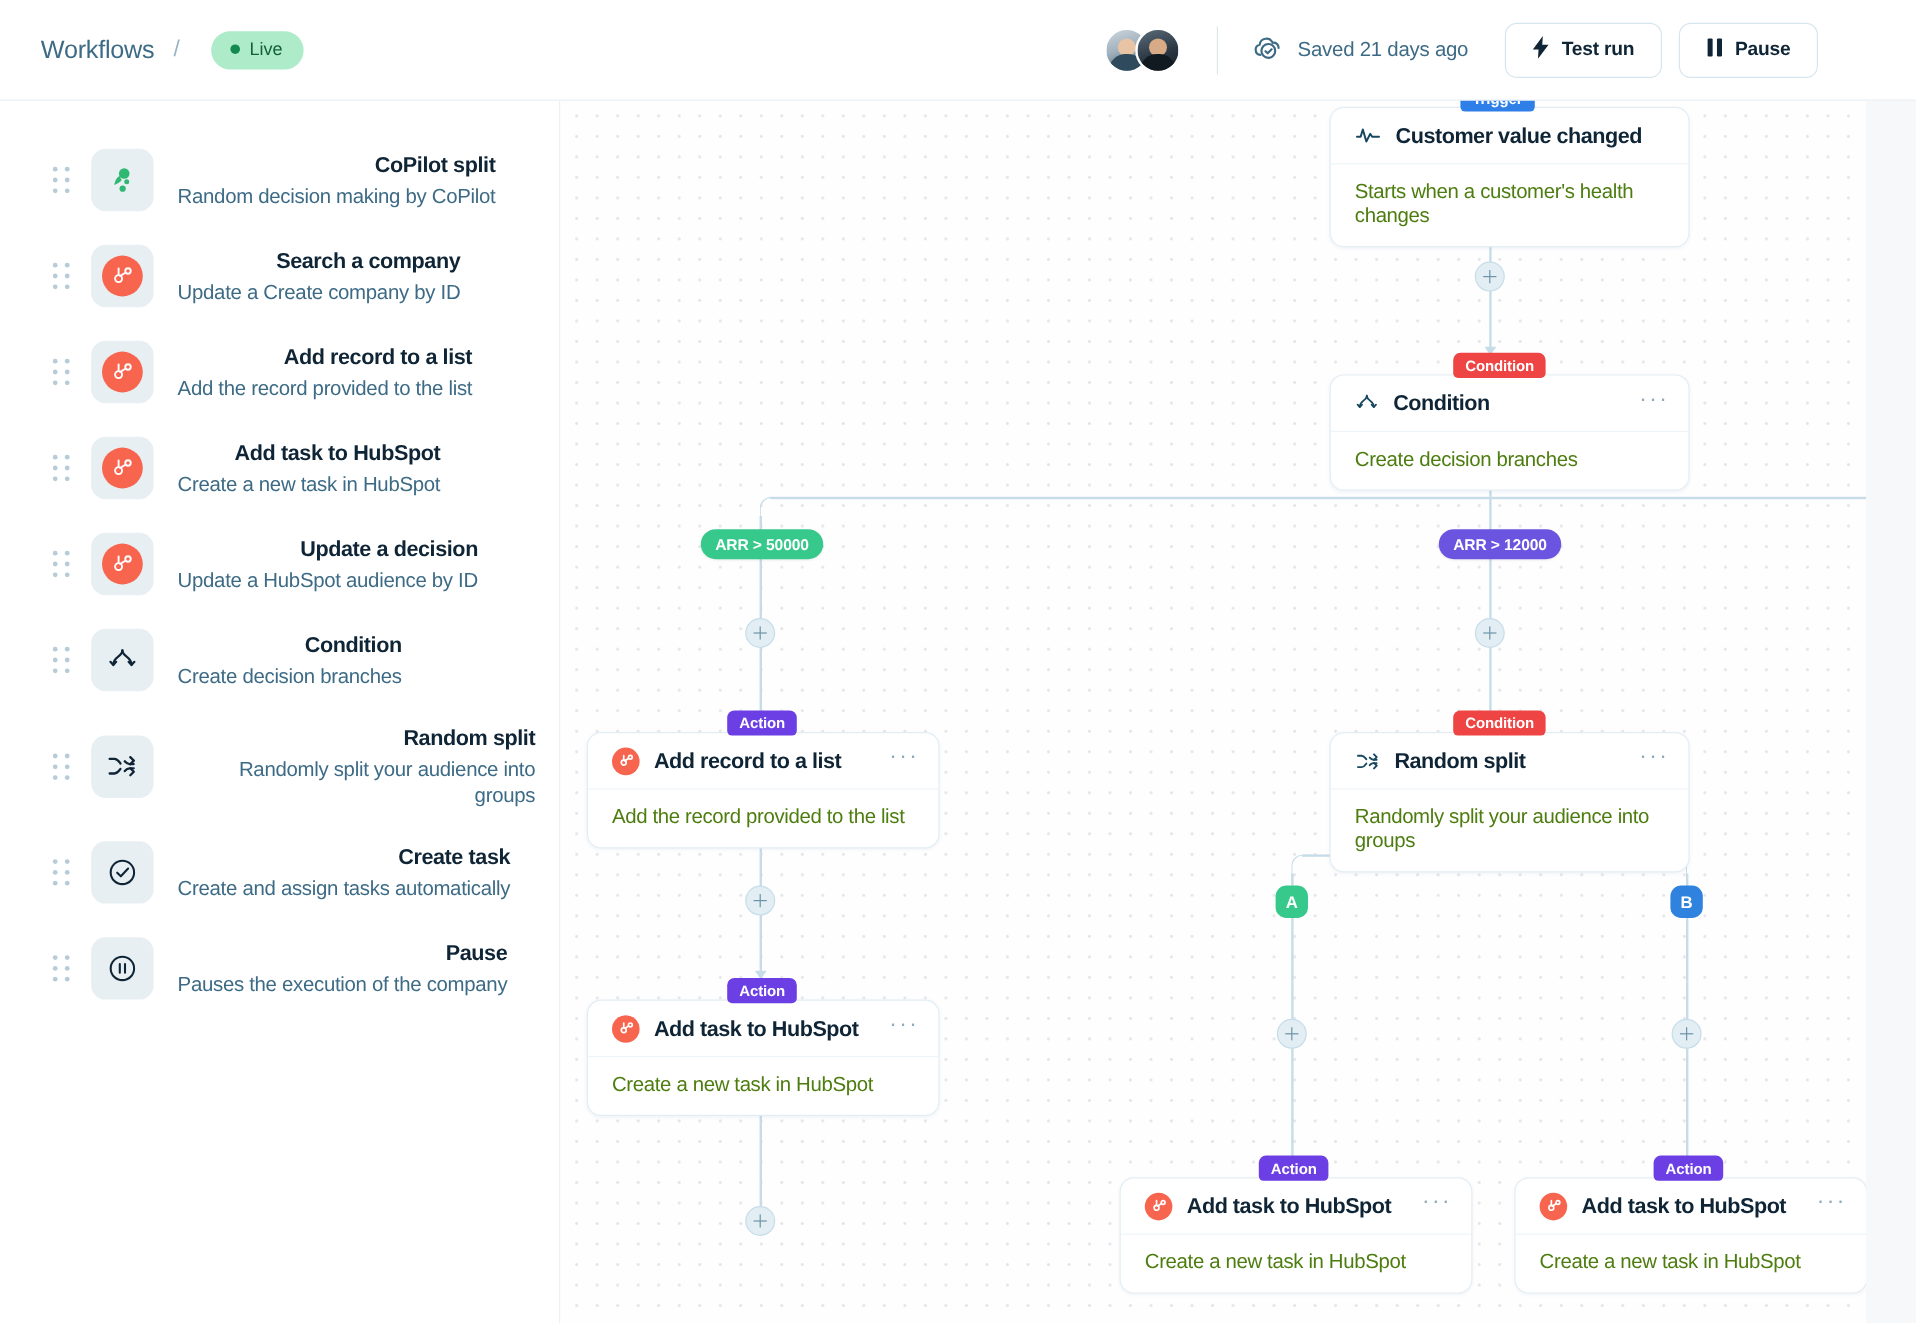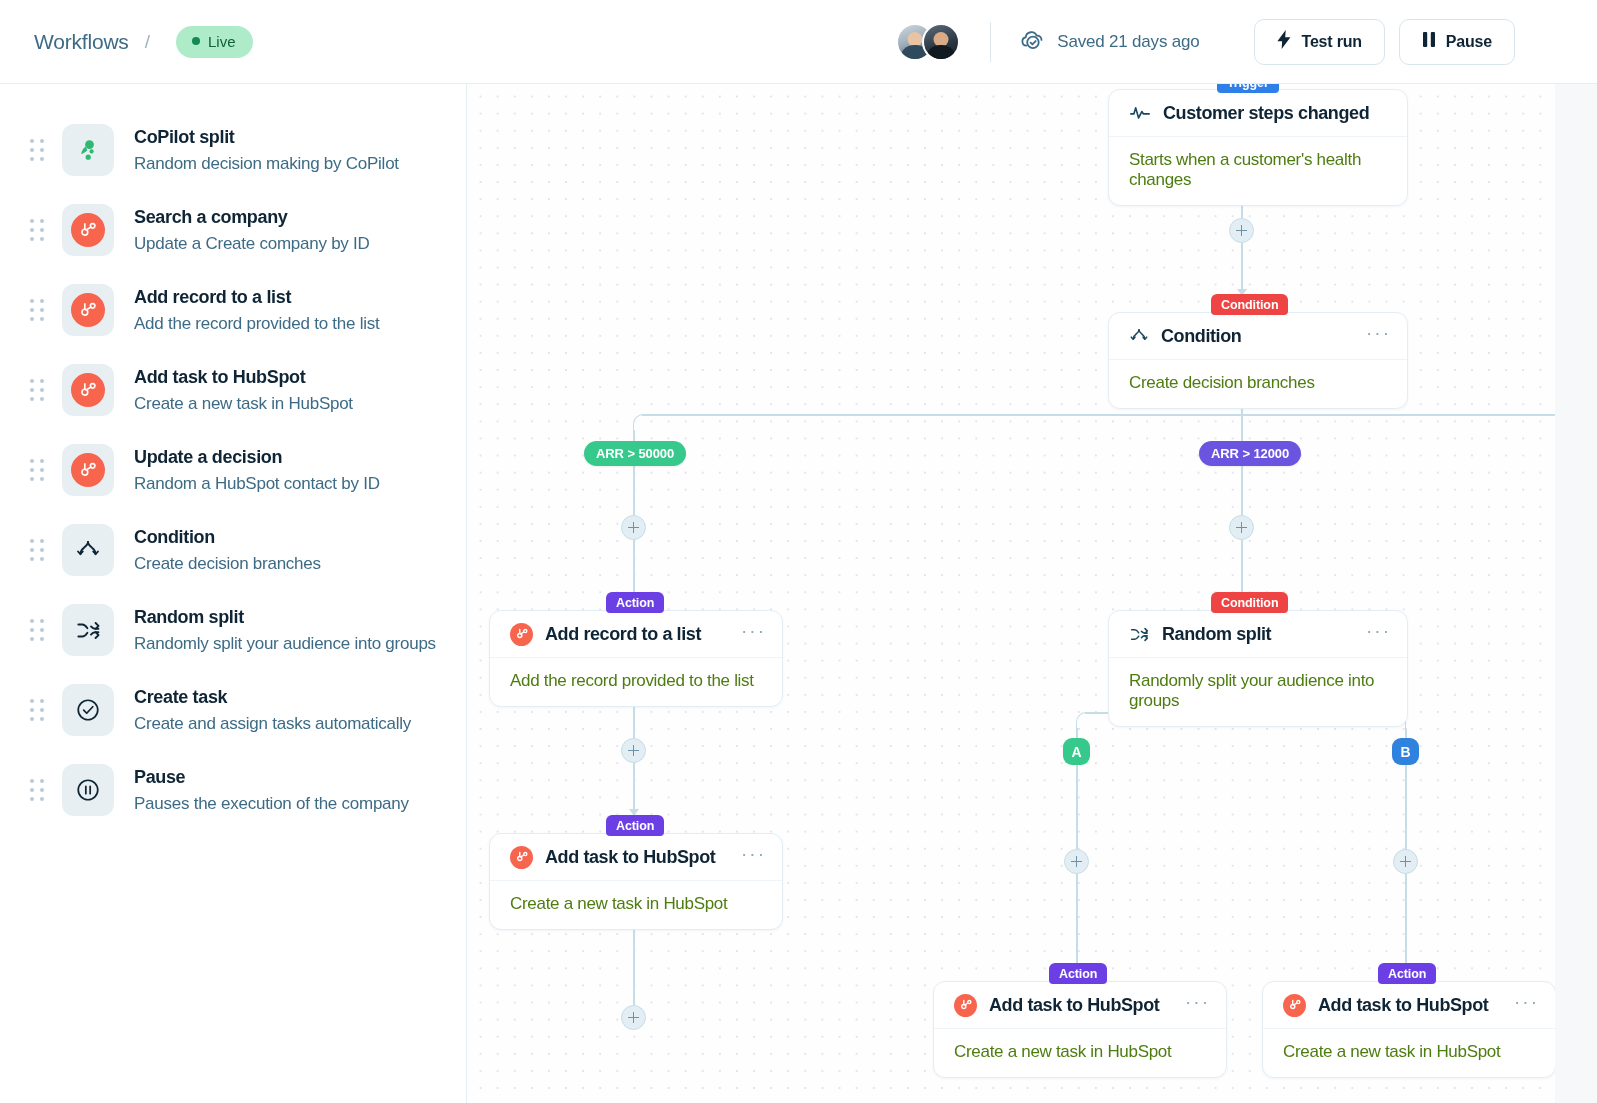--- a/index.html
+++ b/index.html
@@ -64,21 +64,20 @@
   .saved {
     display:flex; align-items:center; gap:11px;
     font-size:17px; color:#3d6b86; letter-spacing:-0.2px;
   }
   .btn {
     display:inline-flex; align-items:center; gap:10px;
     height:46px; padding:0 22px;
     background:#fff; border:1.4px solid #d7e6ee; border-radius:10px;
     font-size:16px; font-weight:700; color:#0f2536; cursor:pointer;
     letter-spacing:-0.2px;
-    margin-left:24px;
   }
   .btn + .btn { margin-left: 14px; }
   .btn-group { margin-left: 30px; display:flex; }
 
   
   .sidebar {
     position:absolute; left:0; top:84px; width:467px; height:1019px;
     background:#fff; border-right:1px solid #e7eef2; overflow:hidden;
   }
   .search-wrap { padding: 30px 28px 0 28px; }
@@ -87,21 +86,21 @@
     height:44px; border:1.4px solid #cfe3ec; border-radius:10px;
     padding: 0 14px 0 15px; background:#fff;
   }
   .search-box input {
     flex:1; border:0; outline:0; font-size:17px; color:#2c5470;
     font-family:inherit; background:transparent; letter-spacing:-0.2px;
   }
   .search-box input::placeholder { color:#6e93a8; }
   .clear-x { cursor:pointer; display:flex; }
 
-  .step-list { padding: 26px 0 0 0; }
+  .step-list { padding: 26px 0 0 14px; text-align: right; }
   .step-item {
     display:flex; align-items:center; gap:0;
     padding: 14px 20px 14px 30px; cursor:grab;
   }
   .grip {
     width: 16px; height: 22px; margin-right: 16px;
     display:grid; grid-template-columns: repeat(2, 4px); grid-template-rows: repeat(3, 4px);
     gap: 5px 6px; align-content:center;
   }
   .grip i { width:4px; height:4px; border-radius:50%; background:#b7ccd8; display:block; }
@@ -395,21 +394,21 @@
             <svg width="20" height="20" viewBox="0 0 24 24" fill="none" stroke="#fff" stroke-width="1.9" stroke-linecap="round">
               <circle cx="17.6" cy="7" r="2.7"></circle>
                 <path d="M14.9 8.8 9.8 12"></path>
               <circle cx="8.2" cy="14.6" r="3.5"></circle>
                 <path d="M8.2 11.1V4.4"></path>
             </svg>
           </span>
         </span>
         <span class="step-text">
           <span class="step-title" style="display:block">Update a decision</span>
-          <span class="step-desc" style="display:block">Random a HubSpot contact by ID</span>
+          <span class="step-desc" style="display:block">Update a HubSpot audience by ID</span>
         </span>
       </div>
 
       <div class="step-item">
         <span class="grip">
             <i></i>
             <i></i>
             <i></i>
             <i></i>
             <i></i>
@@ -551,21 +550,21 @@
     <div class="circ-pill blue" style="left:925px; top:654px;">B</div>
 
     <div class="tbadge trigger" style="left:750px; top:-12px;">Trigger</div>
     <div class="node" style="left:641px; top:5px; width:300px;">
       <div class="node-head">
         <span class="node-ico">
           <svg width="22" height="22" viewBox="0 0 24 24" fill="none" stroke="#17485f" stroke-width="1.8" stroke-linecap="round" stroke-linejoin="round">
             <path d="M2 13h3.3l2-6.6 3.2 11L14 10.4l1.8 2.6H22"></path>
           </svg>
         </span>
-        <span class="node-title">Customer steps changed</span>
+        <span class="node-title">Customer value changed</span>
       </div>
       <div class="node-body">Starts when a customer's health changes</div>
     </div>
 
     <div class="tbadge condition" style="left:744px; top:210px;">Condition</div>
     <div class="node" style="left:641px; top:228px; width:300px;">
       <div class="node-head">
         <span class="node-ico">
           <svg width="20" height="20" viewBox="0 0 24 24" fill="none" stroke="#17485f" stroke-width="1.8" stroke-linecap="round" stroke-linejoin="round">
             <path d="M12 4.5c0 5-7 5-7 11"></path>

